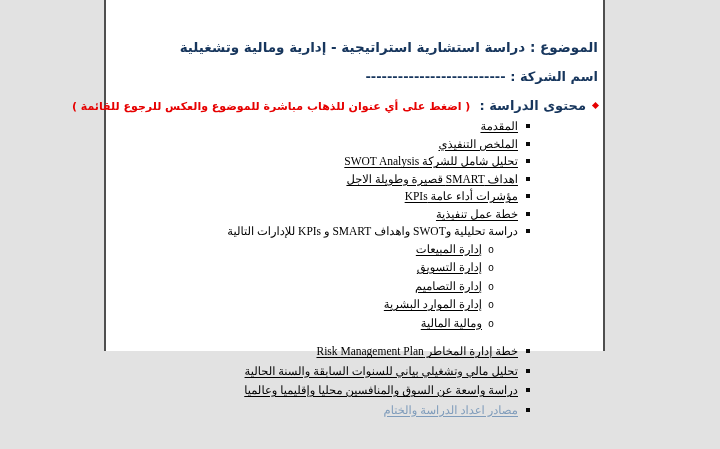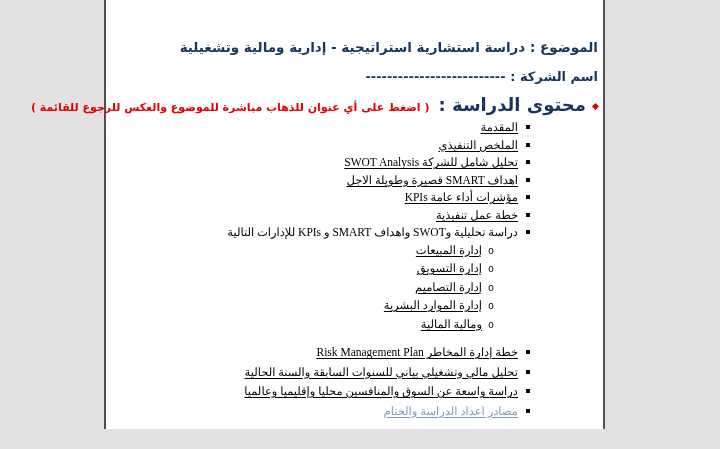--- a/index.html
+++ b/index.html
@@ -6,21 +6,21 @@
   body{
     width:720px;height:449px;overflow:hidden;position:relative;
     background:#e2e2e2;
     font-family:"DejaVu Sans",sans-serif;
   }
   .artifact{position:absolute;width:3px;height:3px;top:0;}
   .artifact.a1{left:300px;background:linear-gradient(#d08a30,#4a6fb0);}
   .artifact.a2{left:385px;background:#4472c4;}
 
   .page{
-    position:absolute;left:104px;top:0;width:497px;height:429px;
+    position:absolute;left:104px;top:0;width:497px;height:351px;
     background:#ffffff;
     border-left:2px solid #4f4f4f;border-right:2px solid #4f4f4f;
   }
   .doc{
     position:absolute;top:0;left:0;right:0;bottom:0;
     padding:36px 5px 0 8px;
     direction:rtl;text-align:right;white-space:nowrap;
   }
   .doc-title{
     font-family:"DejaVu Sans",sans-serif;font-weight:bold;
@@ -33,21 +33,21 @@
     margin-bottom:8px;
   }
   .company-line .dashes{letter-spacing:0px;}
   .toc-heading{line-height:18px;margin-bottom:2px;}
   .diamond{
     display:inline-block;width:5px;height:5px;background:#e60000;
     transform:rotate(45deg);margin-left:7px;vertical-align:2px;
   }
   .h-text{
     font-family:"DejaVu Sans",sans-serif;font-weight:bold;
-    font-size:18px;color:#17365d;
+    font-size:13px;color:#17365d;
   }
   .h-note{
     font-family:"DejaVu Sans",sans-serif;font-weight:bold;
     font-size:11px;color:#e60000;margin-right:4px;
   }
   ul.toc{list-style:none;margin:0;padding:0;}
   li.t1,li.t2{
     font-family:"Liberation Serif","DejaVu Serif",serif;
     font-size:11.5px;line-height:17.5px;color:#000;
   }

